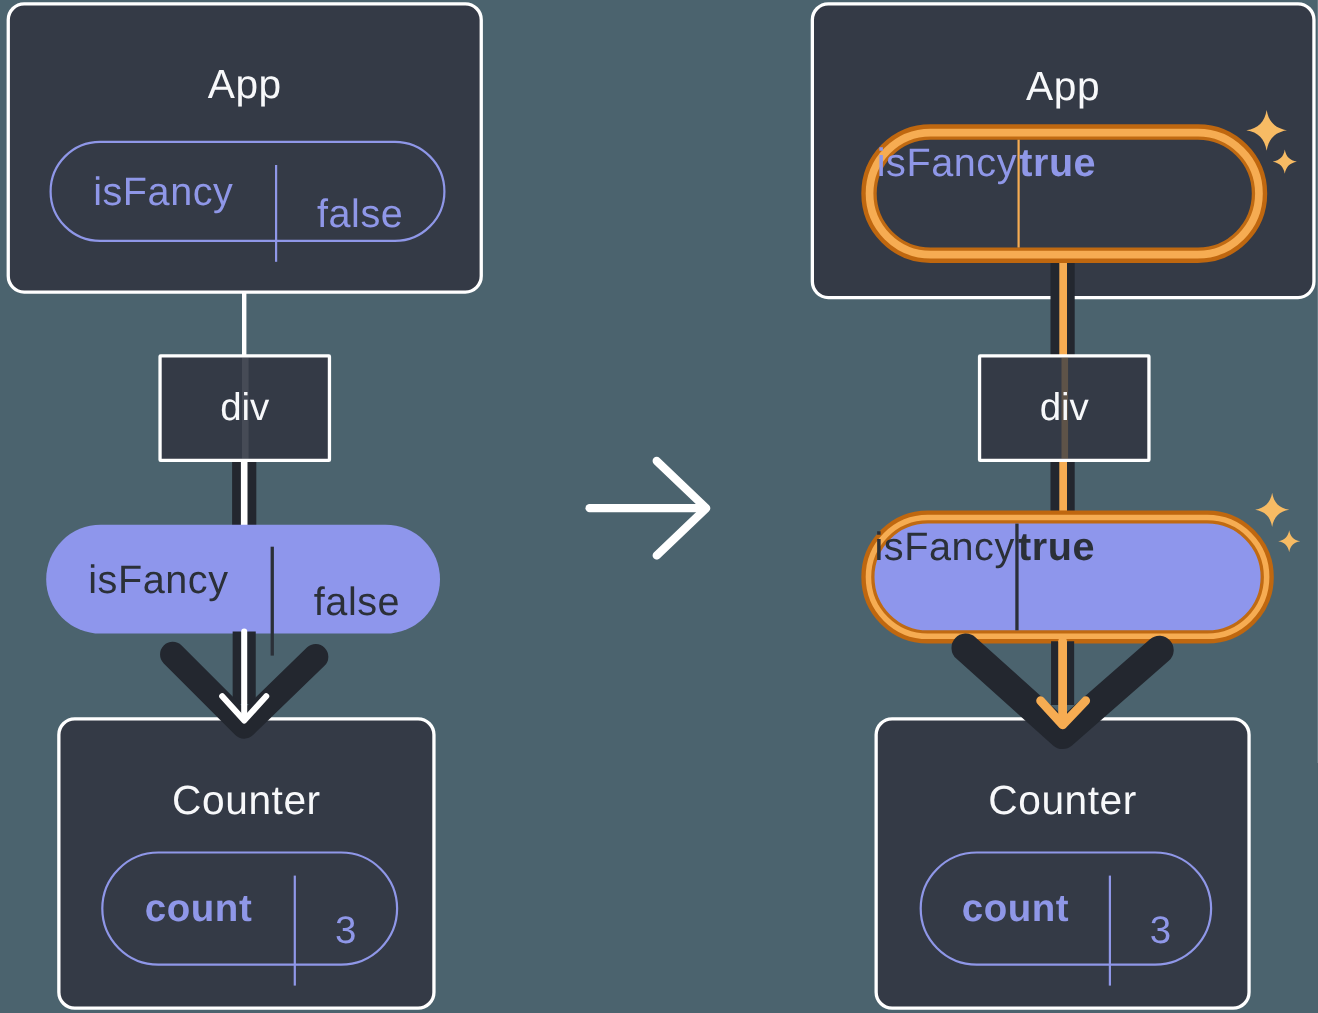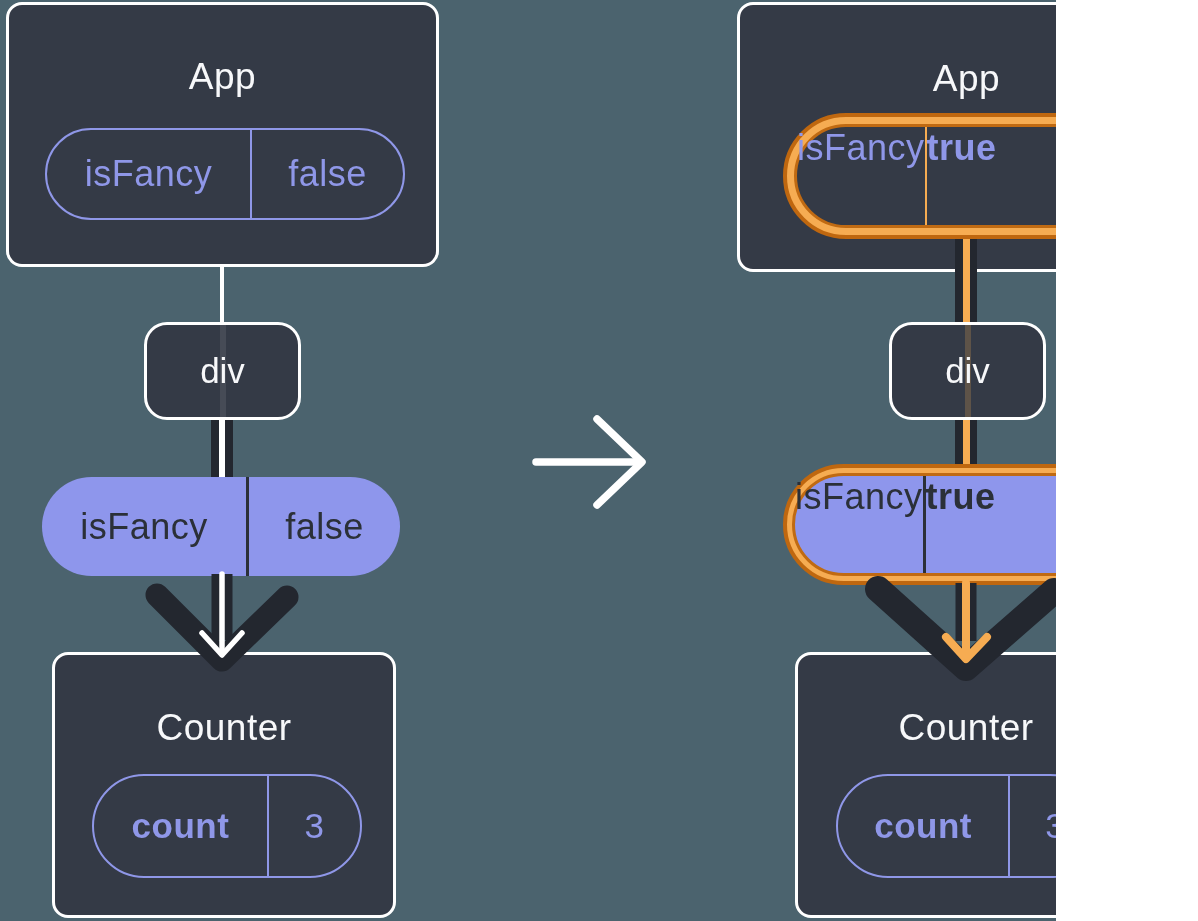--- a/index.html
+++ b/index.html
@@ -1,21 +1,21 @@
 <!DOCTYPE html>
 <html><head>
 <meta charset="utf-8">
 <style>
   * { box-sizing: border-box; margin: 0; padding: 0; }
   html,body { width:1198px; height:921px; }
   body { font-family: "Liberation Sans", sans-serif; }
 
   .stage {
     position: relative;
-    width: 1056px; height: 921px;
+    width: 1198px; height: 921px;
     background: #4b636e;
     overflow: hidden;
   }
 
   
   .card {
     position: absolute;
     background: #343a46;
     border: 3.5px solid #ffffff;
     border-radius: 16px;
@@ -28,21 +28,21 @@
     color: #f7f8fa;
     font-size: 37px;
     font-weight: 500;
     letter-spacing: 0.5px;
   }
 
   .node { 
     position: absolute;
     background: #343a46;
     border: 3.5px solid #ffffff;
-    border-radius: 23px;
+    border-radius: 2px;
     z-index: 30;
     display: flex; align-items: center; justify-content: center;
     color: #f7f8fa; font-size: 35px; font-weight: 500;
   }
   .node .stripe {
     position: absolute;
     top: 0; bottom: 0;
     left: 50%; margin-left: -3px;
     width: 6px;
   }
@@ -55,21 +55,21 @@
     border-radius: 999px;
     z-index: 40;
     font-size: 36px;
     letter-spacing: 0.5px;
   }
   .pill .cell {
     display: flex; align-items: center; justify-content: center;
     height: 100%;
   }
   .pill .c1 { width: 57%; }
-  .pill .c2 { width: 43%; }
+  .pill .c2 { width: 43%; margin-top: 20px; }
   .pill.outline {
     border: 2.5px solid #8f97e8;
     color: #8f97e8;
     background: transparent;
   }
   .pill.outline .c2 { border-left: 2.5px solid #8f97e8; }
   .pill.fill {
     background: #8e96ec;
     color: #2b3038;
   }

